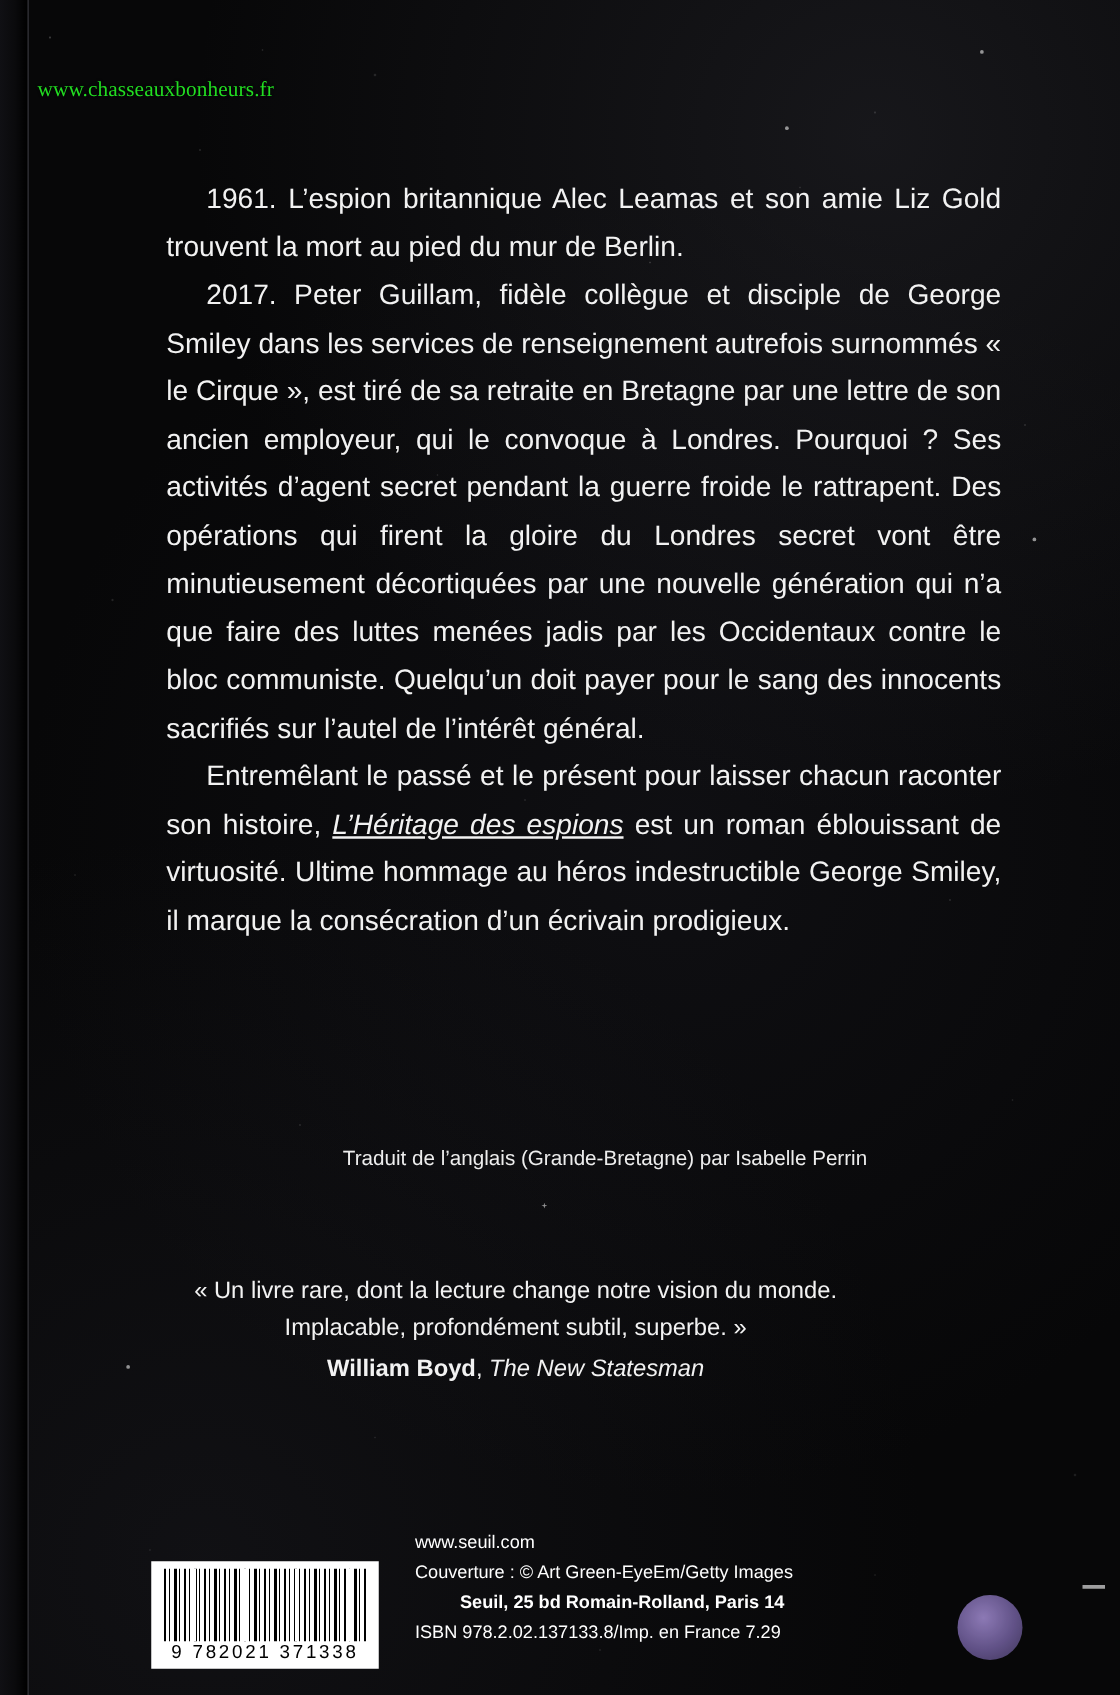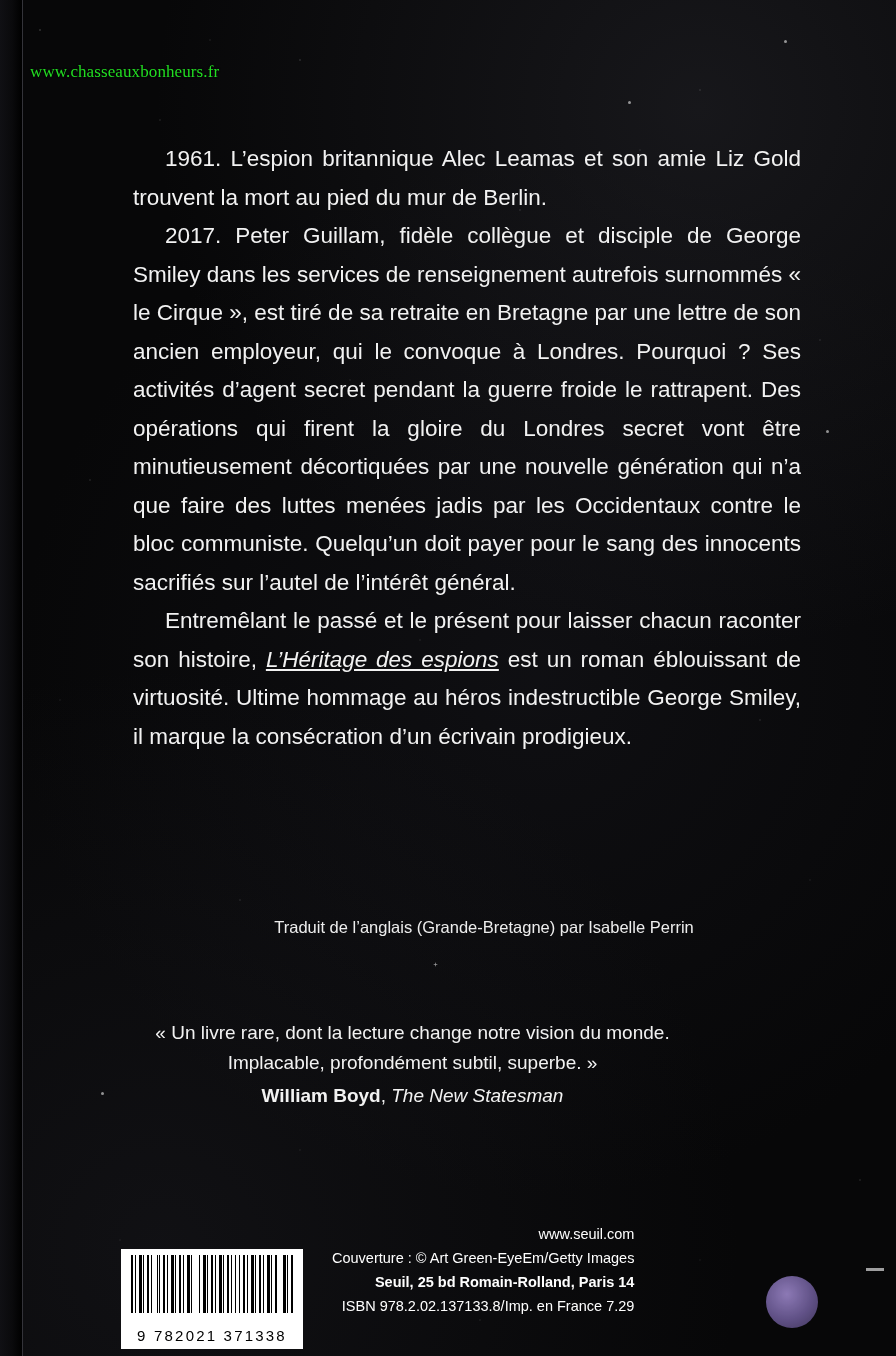--- a/index.html
+++ b/index.html
@@ -131,30 +131,30 @@
 
   #footer {
     position: absolute;
     left: 332px;
     top: 1222px;
     color: #ffffff;
     font-size: 14.5px;
     line-height: 24px;
     font-family: "Liberation Sans", sans-serif;
   }
-  #footer div { white-space: nowrap; text-align: right; }
+  #footer div { white-space: nowrap; }
   #footer .bold { font-weight: bold; margin-left: 36px; }
 
   
   #barcode {
     position: absolute;
     left: 121px;
     top: 1249px;
     width: 182px;
-    height: 100px;
+    height: 86px;
     background: #ffffff;
     padding: 0;
   }
   #barcode .bars {
     position: absolute;
     left: 10px;
     top: 6px;
     width: 162px;
     height: 58px;
     background-image: repeating-linear-gradient(

